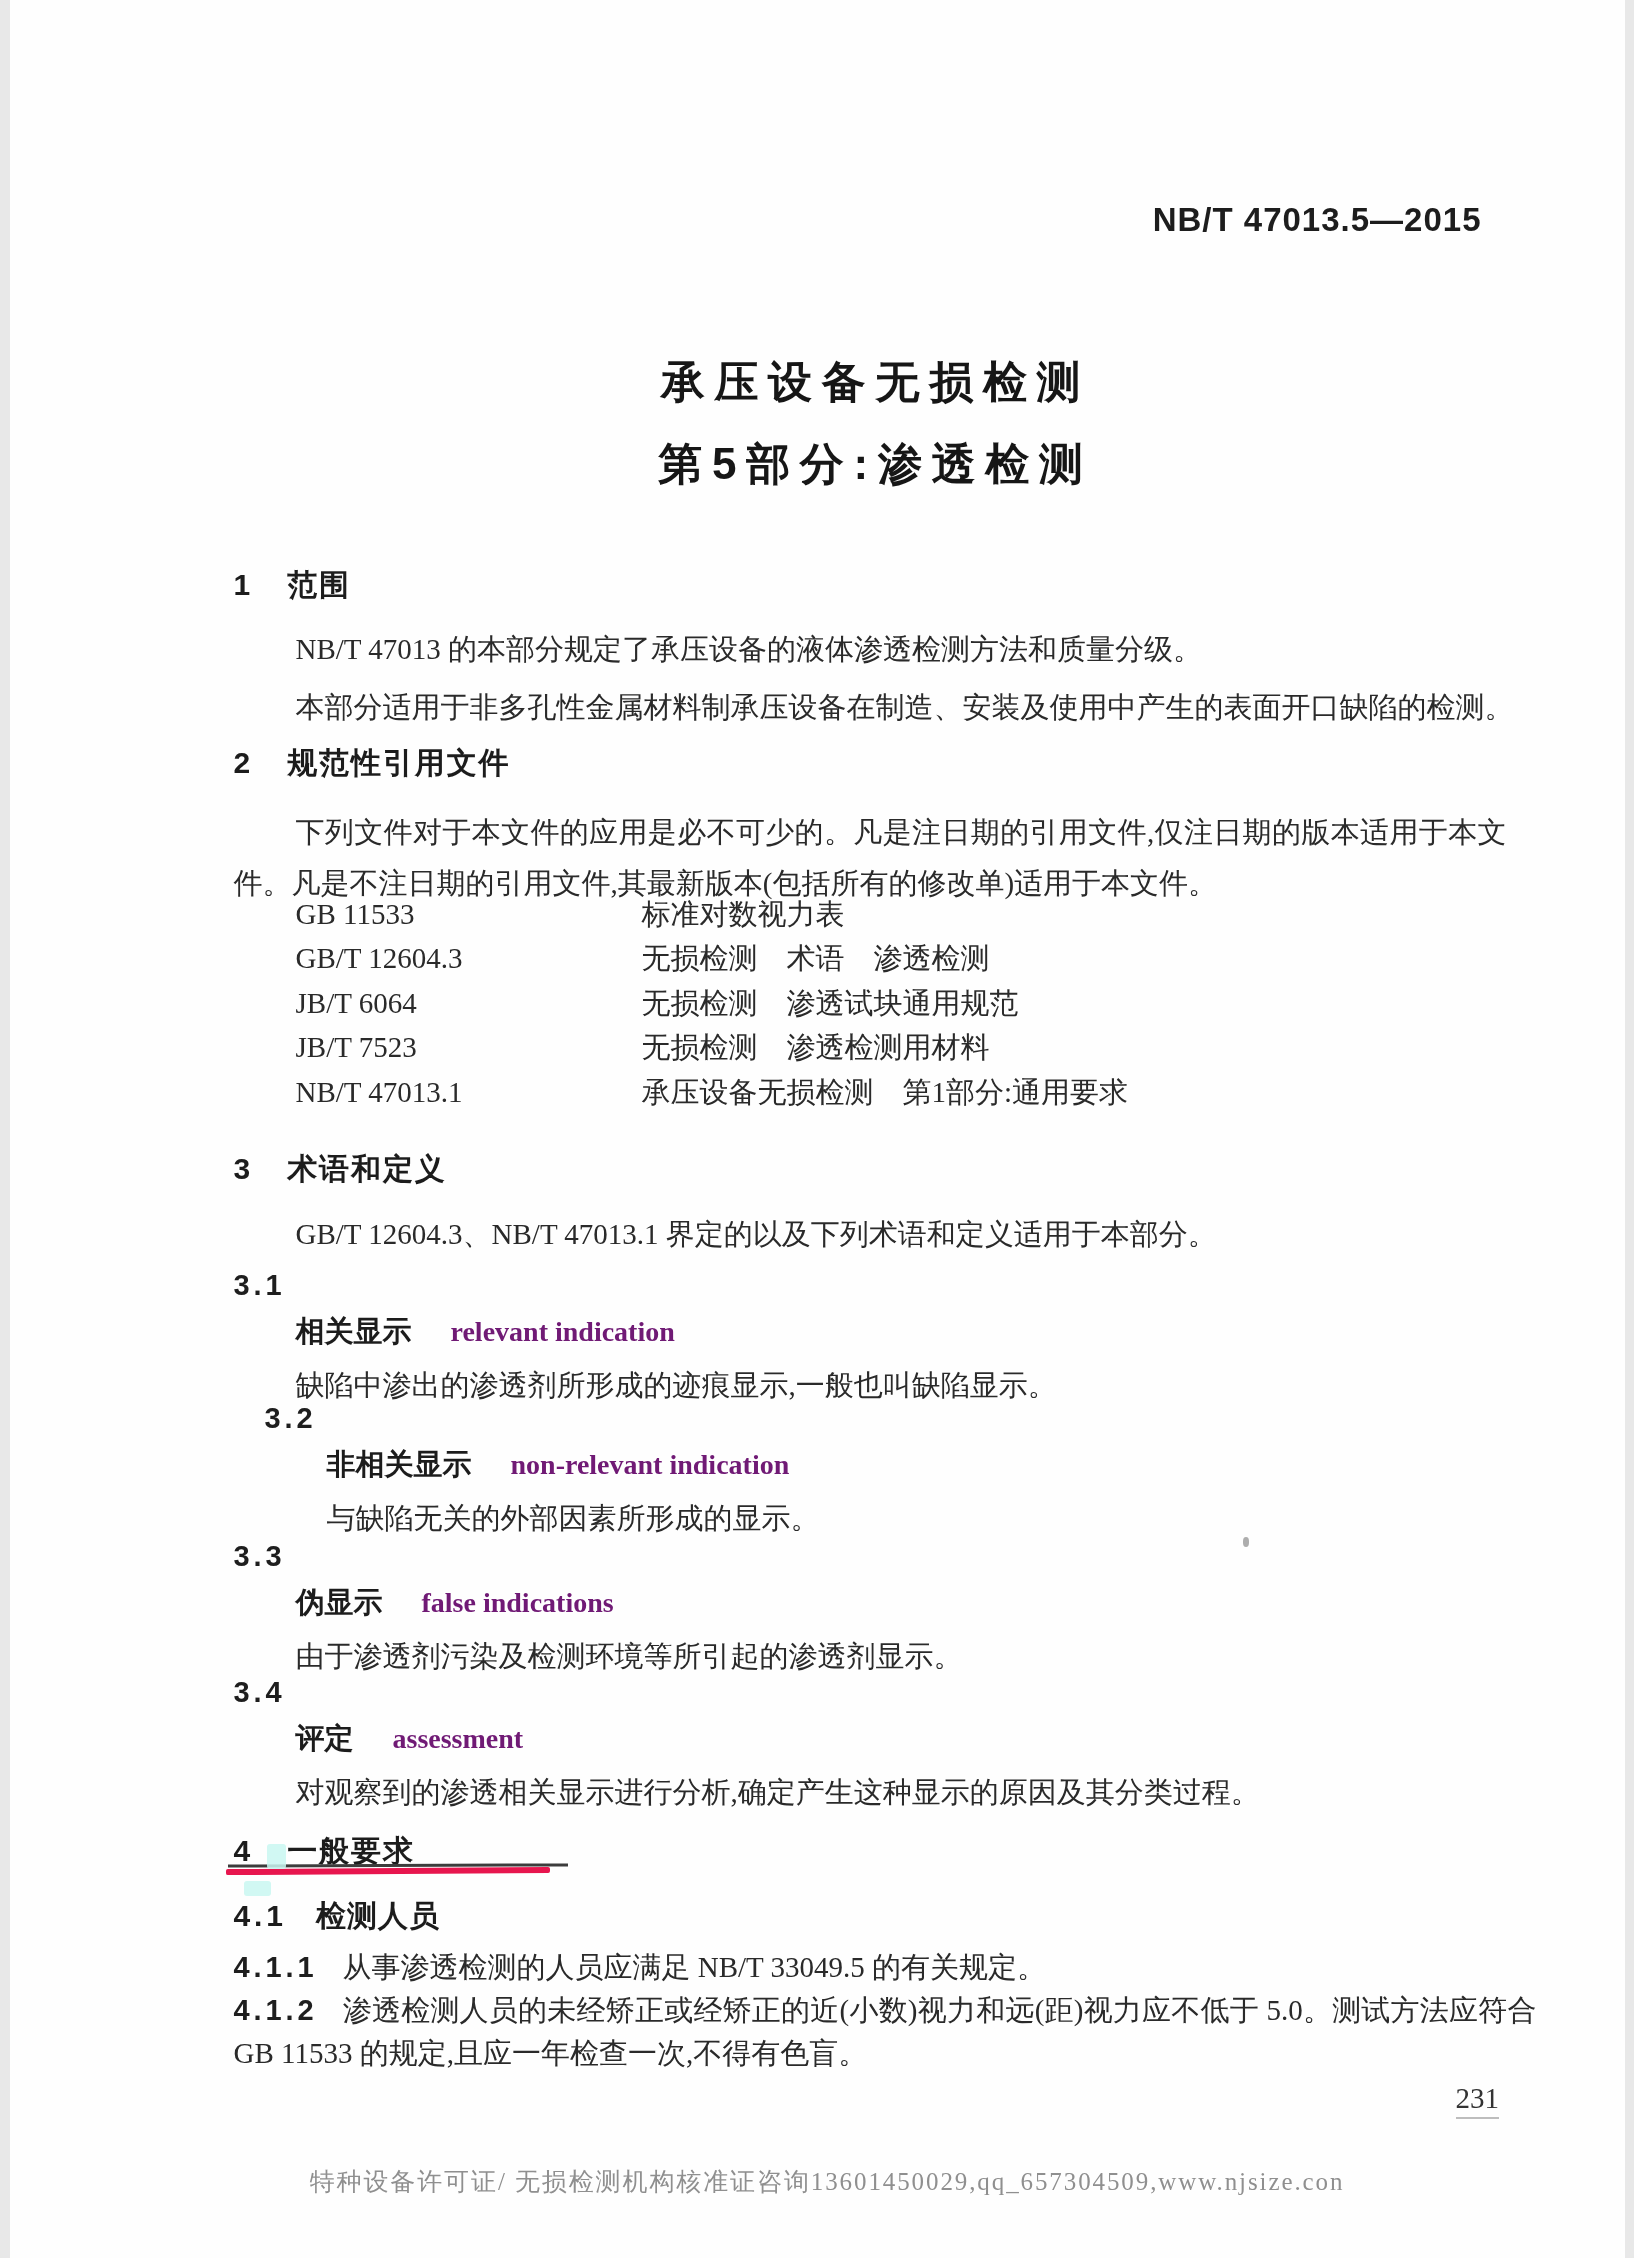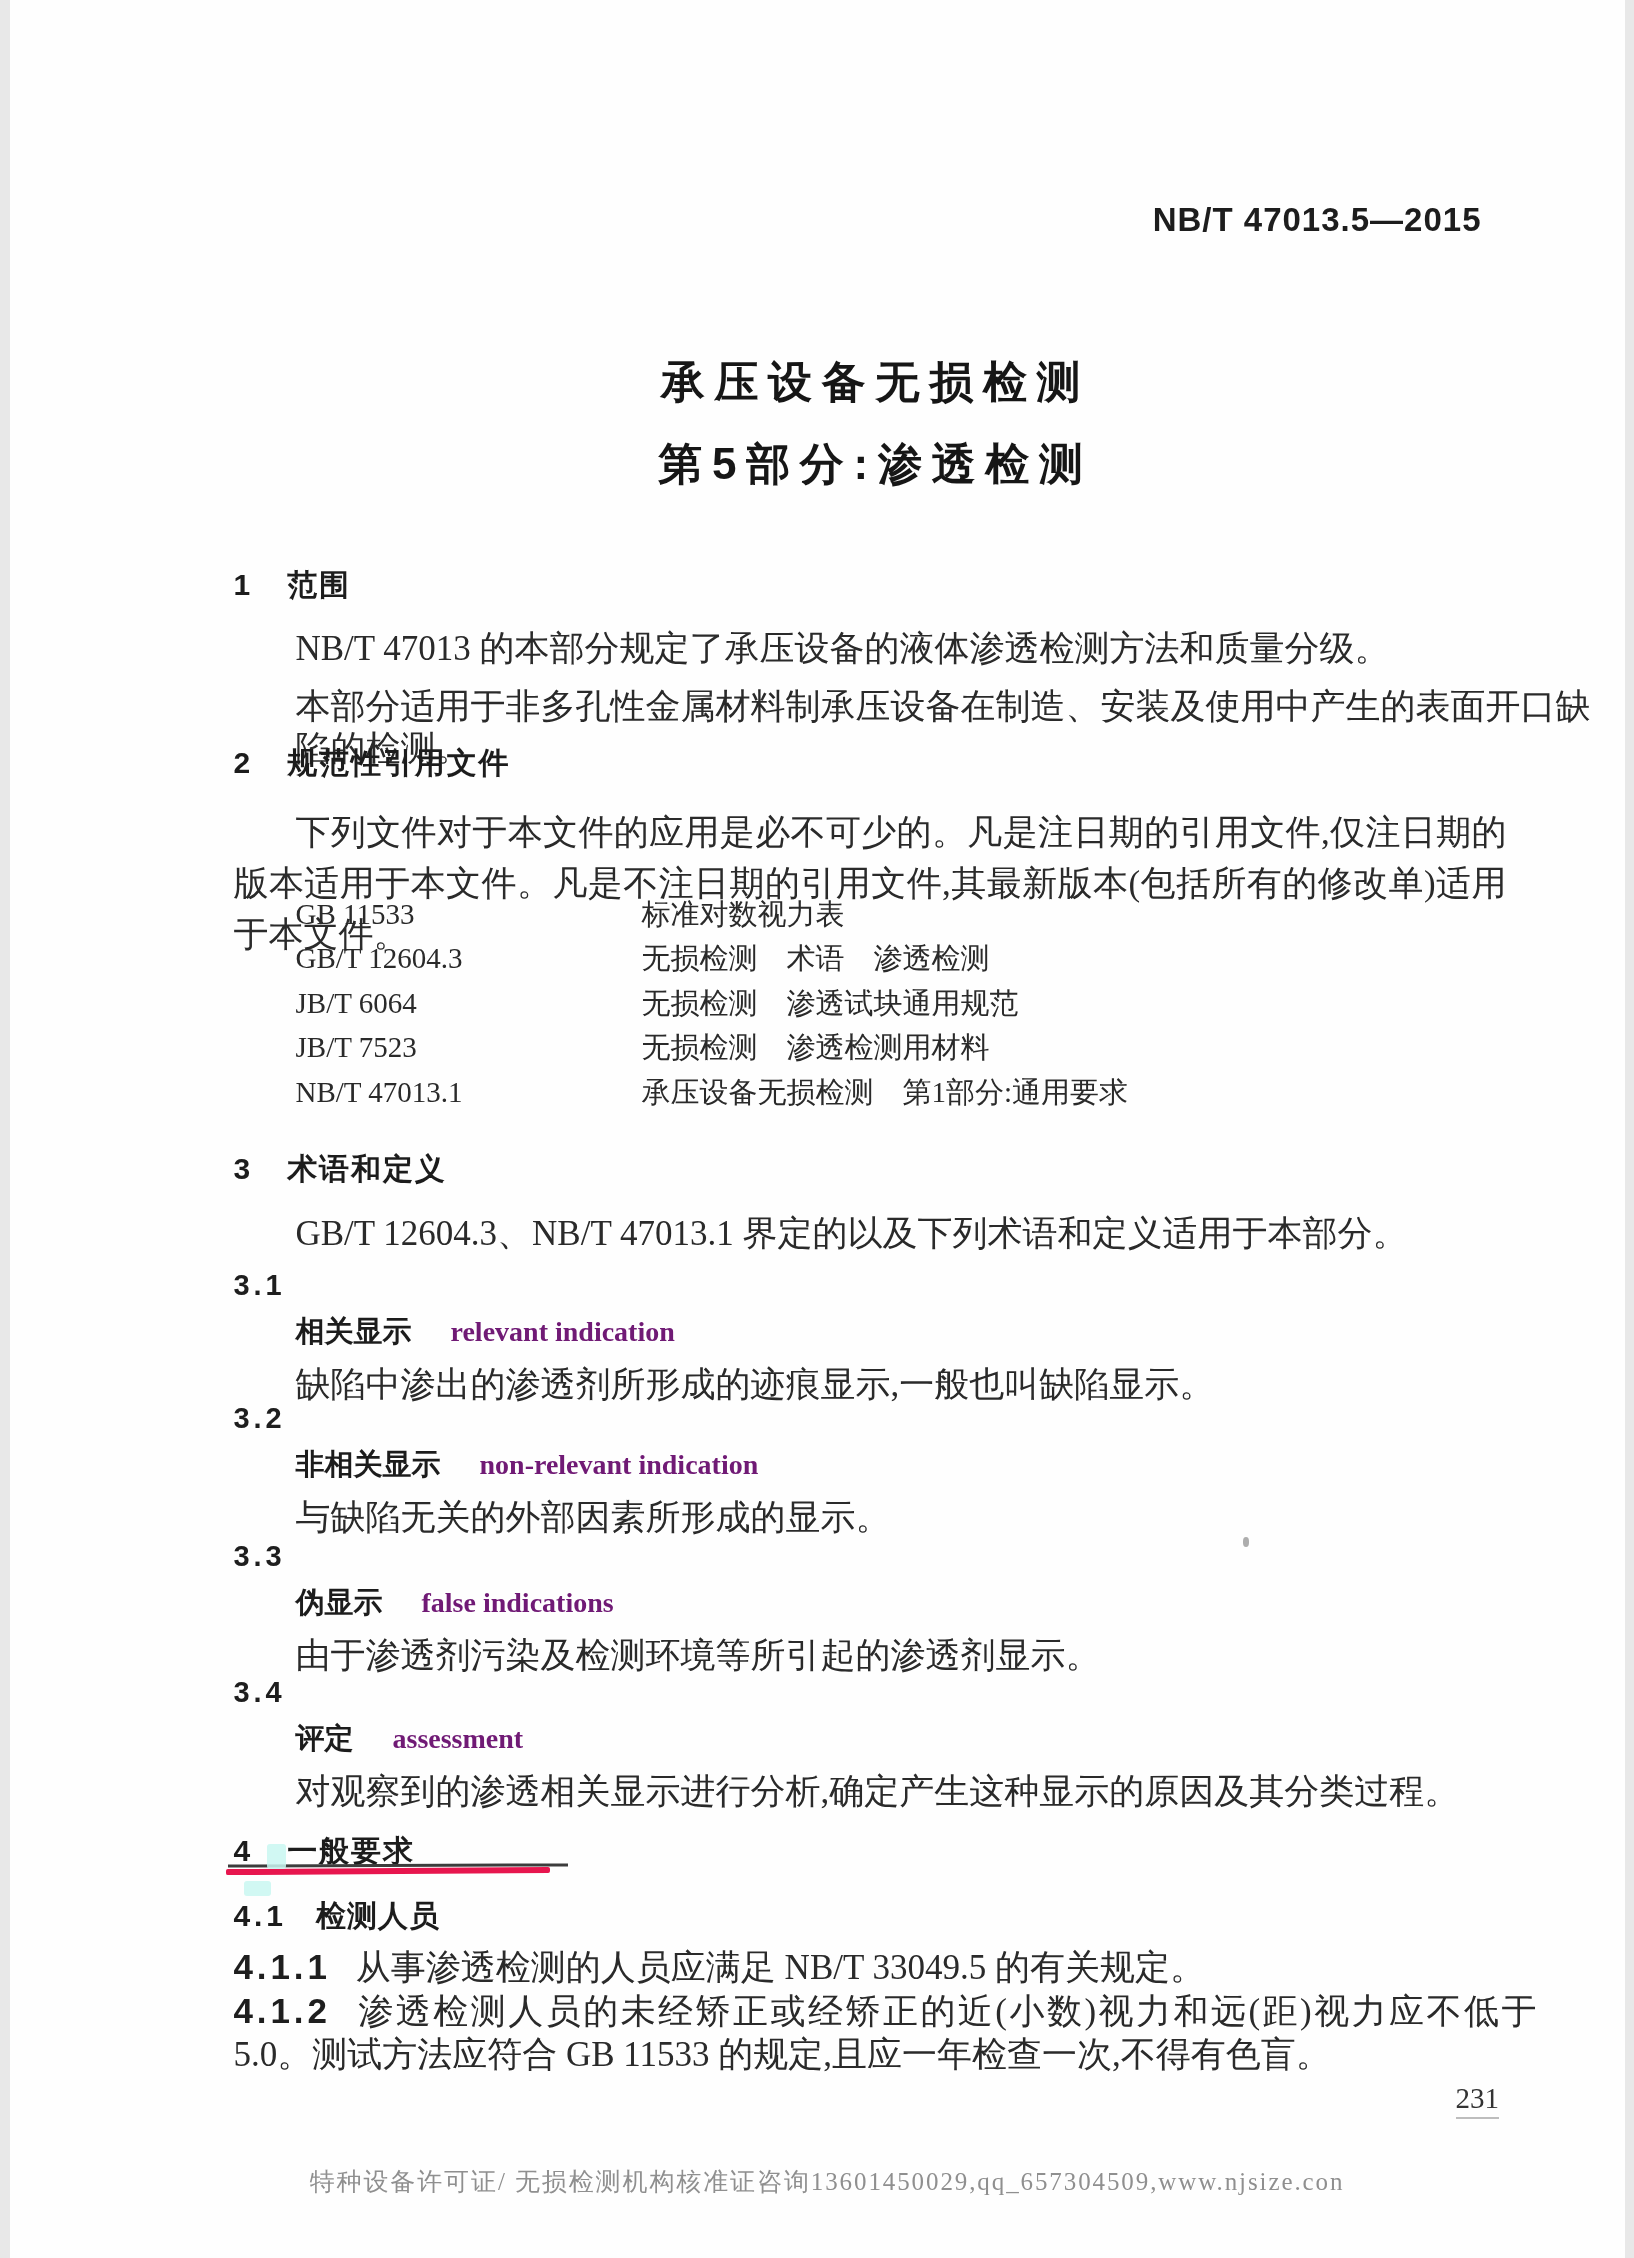--- a/index.html
+++ b/index.html
@@ -32,21 +32,21 @@
   .title2 { top:427px;margin-top:8px; }
 
   .sec-head {
     left:224px;
     font-size:30px; font-weight:bold;
     color:#1c1c1c;
     letter-spacing:1.9px;
   }
   .sec-head .sec-num { display:inline-block; margin-right:37px; letter-spacing:0; }
 
-  .body-text { font-size:35px; line-height:42px; color:#2a2a2a; }
+  .body-text { font-size:29px; line-height:42px; color:#2a2a2a; }
 
   .p-indent { left:286px; }
 
   .s2-intro {
     left:224px; top:807px; width:1273px;
     text-indent:62px;
     line-height:51px;
     text-align:justify;
   }
 
@@ -149,21 +149,21 @@
   <div class="abs body-text p-indent" style="top:1213px;">GB/T 12604.3、NB/T 47013.1 界定的以及下列术语和定义适用于本部分。</div>
 
   <div class="abs term-group" style="top:1263px;margin-top:6px;">
     <div class="t-num">3.1</div>
     <div class="t-line">
       <span class="t-zh">相关显示</span><span class="t-en">relevant indication</span>
     </div>
     <div class="t-def body-text">缺陷中渗出的渗透剂所形成的迹痕显示,一般也叫缺陷显示。</div>
   </div>
 
-  <div class="abs term-group" style="top:1402px;">
+  <div class="abs term-group" style="top:1402px;margin-left:31px;">
     <div class="t-num">3.2</div>
     <div class="t-line">
       <span class="t-zh">非相关显示</span><span class="t-en">non-relevant indication</span>
     </div>
     <div class="t-def body-text">与缺陷无关的外部因素所形成的显示。</div>
   </div>
 
   <div class="abs term-group" style="top:1540px;">
     <div class="t-num">3.3</div>
     <div class="t-line">

